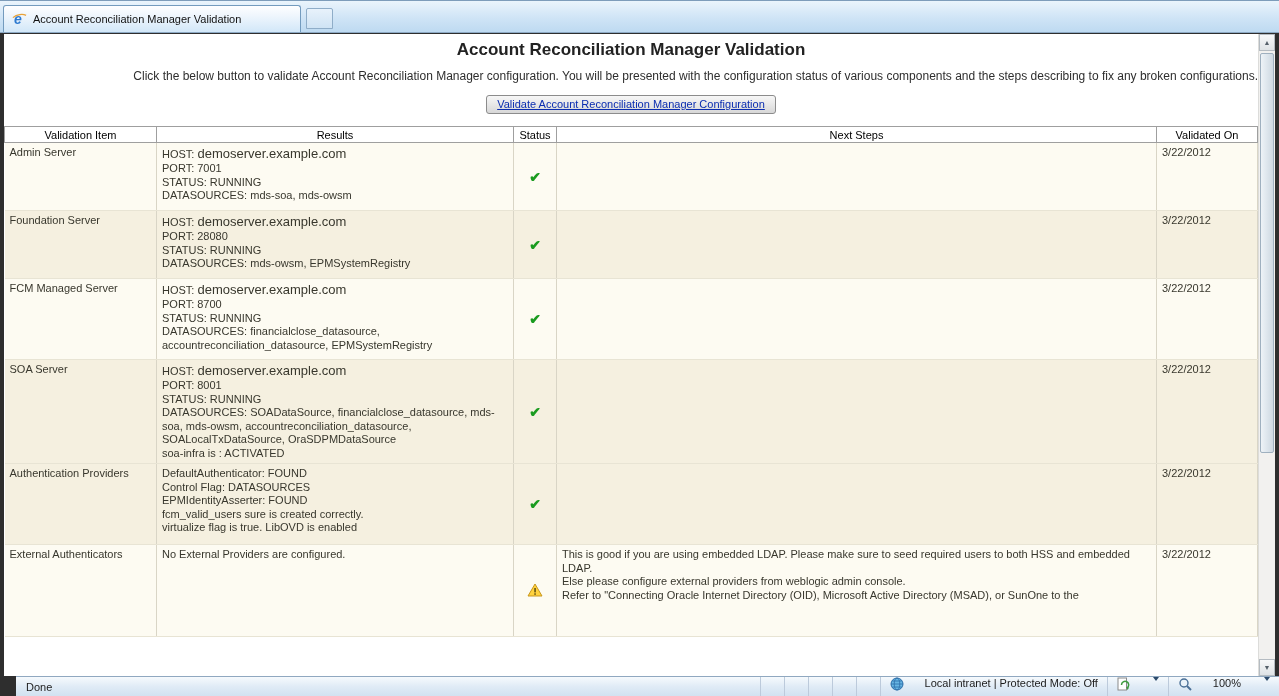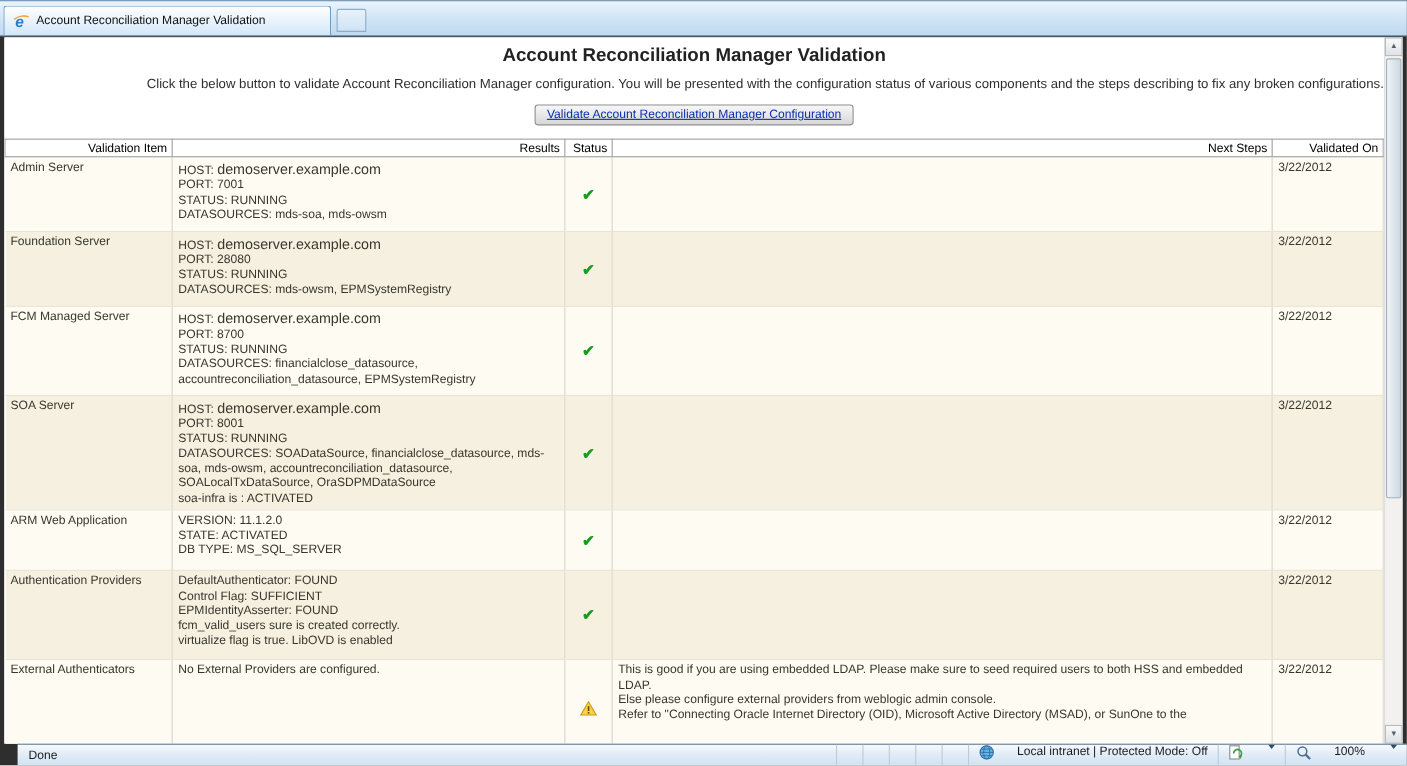--- a/index.html
+++ b/index.html
@@ -36,21 +36,21 @@
 
   
   .ptitle { margin-top:6px; text-align:center; font-size:17px; font-weight:bold; color:#222; }
   .pinstr { margin-top:9px; text-align:right; font-size:12px; color:#2e2e2e; }
   .btnrow { margin-top:11px; text-align:center; }
   .vbutton { display:inline-block; padding:2px 10px 3px; font-size:11px; color:#0b2db0;
     text-decoration:underline; background:linear-gradient(#f7f7f7,#e6e6e6 55%,#d7d7d7);
     border:1px solid #8c8c8c; border-radius:3px; cursor:pointer; }
 
   table.vtable { width:100%; border-collapse:collapse; margin-top:12px; table-layout:fixed; }
-  .vtable th { font-size:11px; font-weight:normal; text-align:right; padding:1px 4px;
+  .vtable th { font-size:11px; font-weight:normal; text-align:center; padding:1px 4px;
     border:1px solid #9f9f9f; background:#ffffff; color:#000; height:16px; overflow:hidden; }
   .vtable td { font-size:11px; color:#38372d; padding:3px 5px;
     border-right:1px solid #d9d5c6; border-bottom:1px solid #e8e4d4; vertical-align:top; overflow:hidden; }
   tr.lt td { background:#fdfbf2; }
   tr.dk td { background:#f5f0e0; }
   .r0 td{height:68px} .r1 td{height:68px} .r2 td{height:81px} .r3 td{height:104px}
   .r4 td{height:55px} .r5 td{height:81px} .r6 td{height:92px}
 
   .host-line { margin-bottom:1px; }
   .host-line .lab { font-size:11px; }
@@ -229,39 +229,26 @@
               <div class="rline">DATASOURCES: SOADataSource, financialclose_datasource, mds-soa, mds-owsm, accountreconciliation_datasource, SOALocalTxDataSource, OraSDPMDataSource</div>
               <div class="rline">soa-infra is : ACTIVATED</div>
             </td>
             <td class="c-status">
               <span class="ok">✔</span>
             </td>
             <td></td>
             <td>3/22/2012</td>
           </tr>
 
-          <tr class="r4 lt">
-            <td>ARM Web Application</td>
-            <td>
-              <div class="rline">VERSION: 11.1.2.0</div>
-              <div class="rline">STATE: ACTIVATED</div>
-              <div class="rline">DB TYPE: MS_SQL_SERVER</div>
-            </td>
-            <td class="c-status">
-              <span class="ok">✔</span>
-            </td>
-            <td></td>
-            <td>3/22/2012</td>
-          </tr>
 
           <tr class="r5 dk">
             <td>Authentication Providers</td>
             <td>
               <div class="rline">DefaultAuthenticator: FOUND</div>
-              <div class="rline">Control Flag: SUFFICIENT</div>
+              <div class="rline">Control Flag: DATASOURCES</div>
               <div class="rline">EPMIdentityAsserter: FOUND</div>
               <div class="rline">fcm_valid_users sure is created correctly.</div>
               <div class="rline">virtualize flag is true. LibOVD is enabled</div>
             </td>
             <td class="c-status">
               <span class="ok">✔</span>
             </td>
             <td></td>
             <td>3/22/2012</td>
           </tr>

